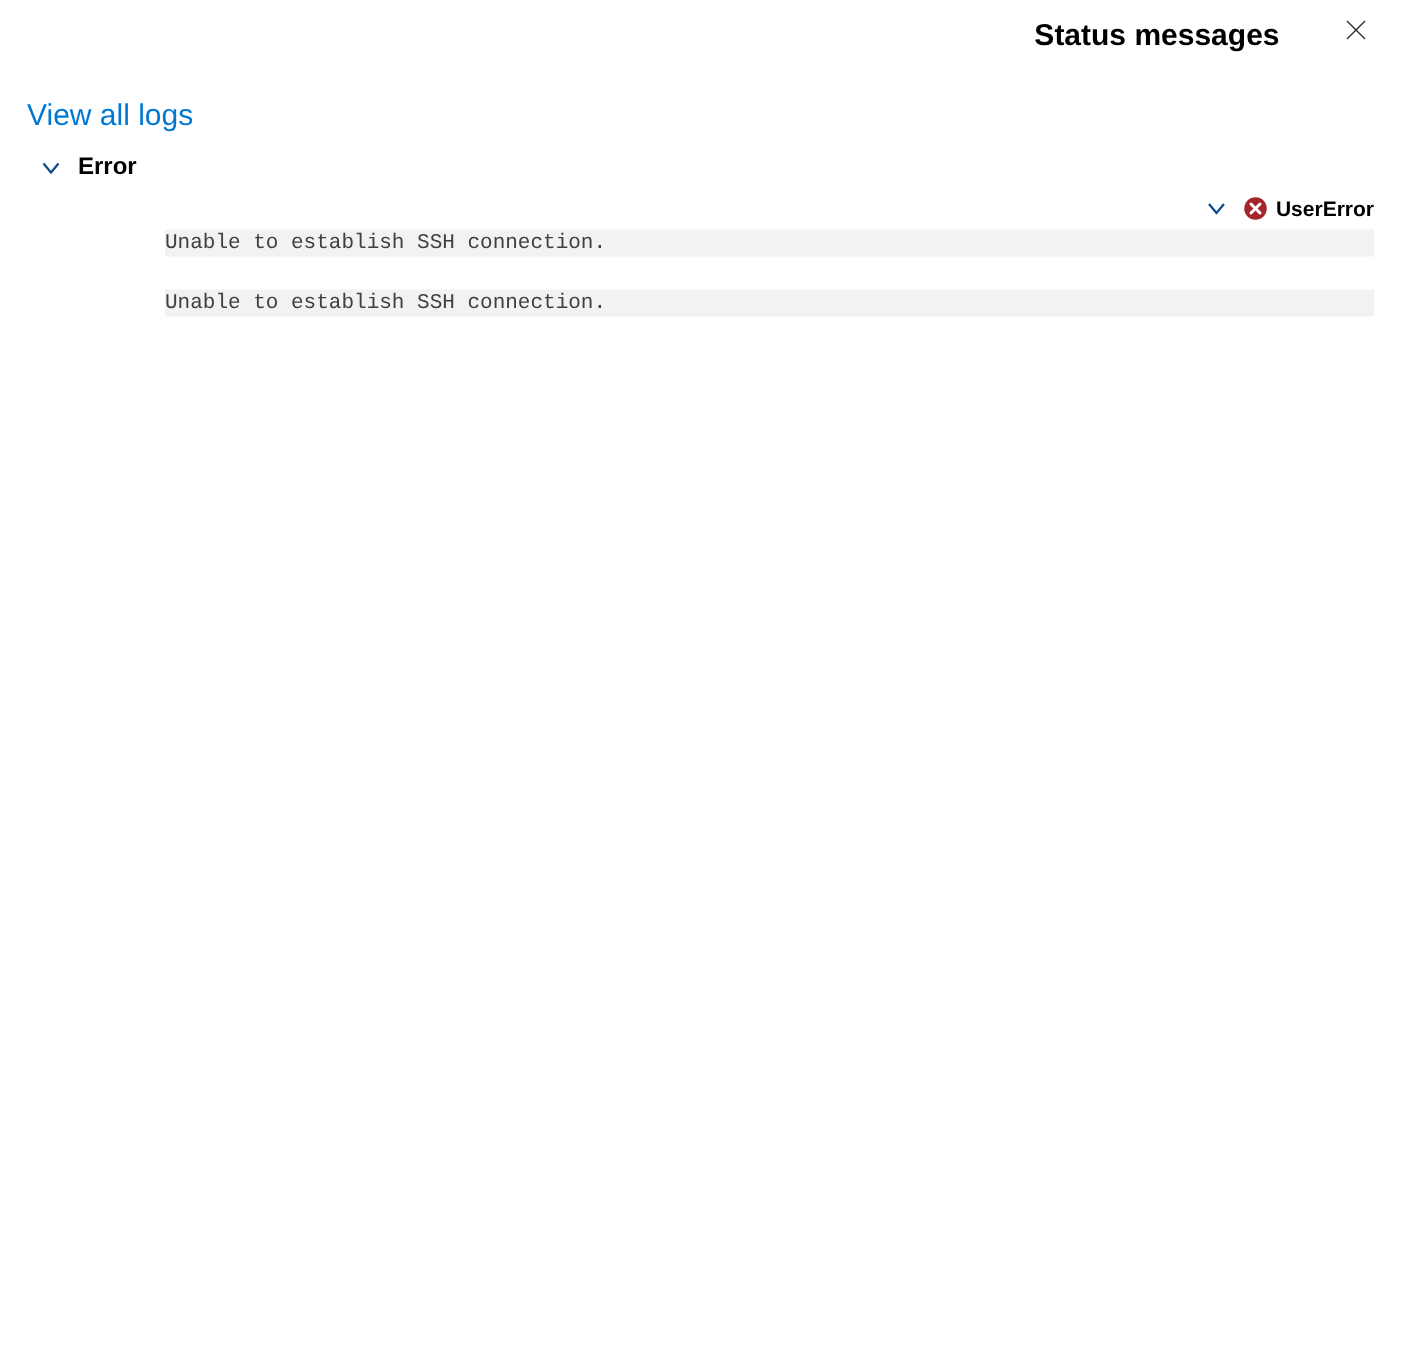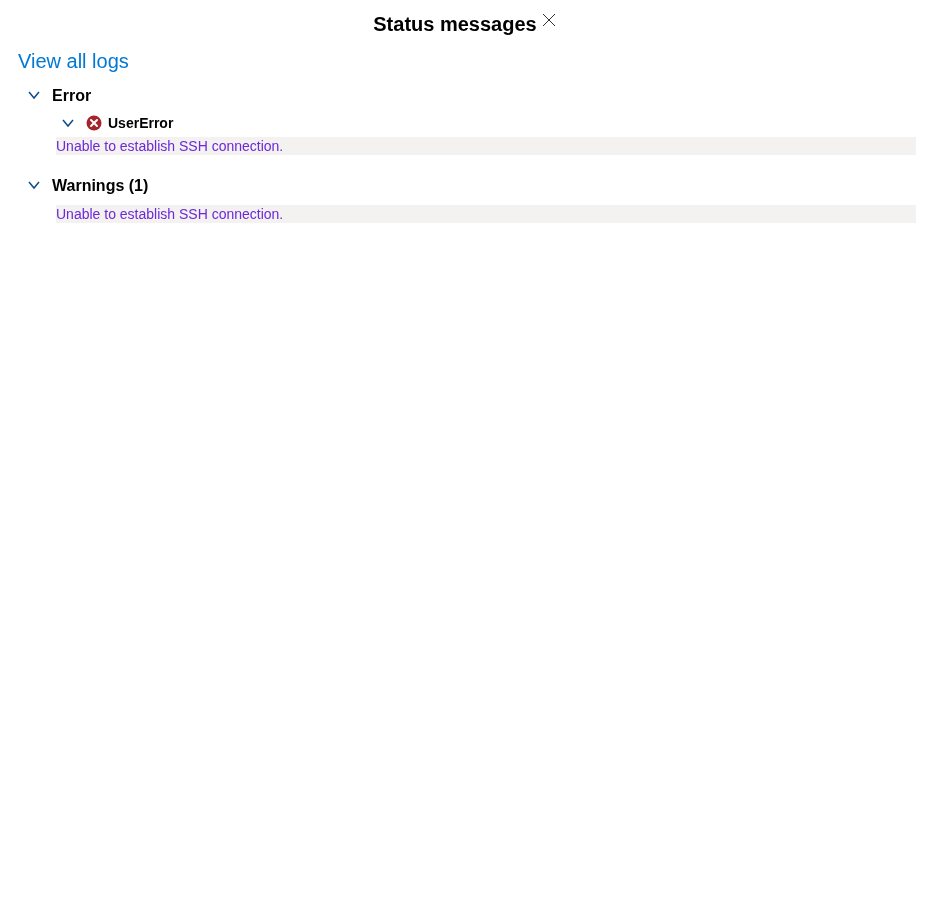--- a/index.html
+++ b/index.html
@@ -9,22 +9,23 @@
       color: #323130;
       background: #fff;
       width: 934px;
       height: 913px;
       padding: 12px 18px 0 18px;
       overflow: hidden;
     }
     .panel-header {
       display: flex;
       align-items: center;
-      justify-content: center;
-      margin-bottom: 14px;
+      justify-content: flex-end;
+      margin-bottom: 30px;
+      gap: 39px;
     }
     .panel-title {
       font-size: 20px;
       font-weight: 600;
       color: #000;
     }
     .close-btn {
       width: 24px;
       height: 24px;
       display: flex;
@@ -42,20 +43,21 @@
       font-size: 20px;
       cursor: pointer;
       display: inline-block;
       margin-bottom: 14px;
     }
     .section {
       margin-bottom: 22px;
     }
     .section-header {
       display: flex;
+      align-items: center;
       margin: 0 0 10px 8px;
       cursor: pointer;
     }
     .chevron {
       width: 16px;
       height: 16px;
       margin-right: 10px;
       display: flex;
       align-items: center;
       justify-content: center;
@@ -67,40 +69,41 @@
       color: #000;
     }
     .sub-item {
       margin-left: 42px;
     }
     .sub-header {
       display: flex;
       align-items: center;
       margin-bottom: 6px;
       cursor: pointer;
+      justify-content: flex-end;
     }
     .status-icon {
       width: 16px;
       height: 16px;
       margin-right: 6px;
       display: flex;
       align-items: center;
       justify-content: center;
     }
     .sub-label {
       font-size: 14px;
       font-weight: 600;
       color: #000;
     }
     .message-row {
-      margin-left: 38px;
+      margin-left: 92px;
       background: #f3f2f1;
-      font-family: Liberation Sans, sans-serif;
+      font-family: Liberation Mono, monospace;
       font-size: 14px;
-      color: #6d28d9;
+      color: #404040;
       padding: 1px 4px 1px 0;
       white-space: pre;
     }
   </style>
 </head>
 <body>
 
 
 
 <div class="panel-header">
@@ -143,26 +146,18 @@
         </svg>
       </span>
       <span class="sub-label">UserError</span>
     </div>
   </div>
   <div class="message-row">Unable to establish SSH connection.</div>
 </div>
 
 
 <div class="section">
-  <div class="section-header">
-    <span class="chevron">
-      <svg viewBox="0 0 14 14" fill="none" stroke="#0b4d8c" stroke-width="1.5">
-        <polyline points="2,4 7,10 12,4"></polyline>
-      </svg>
-    </span>
-    <span class="section-title">Warnings (1)</span>
-  </div>
 
   <div class="message-row">Unable to establish SSH connection.</div>
 </div>
 
 
 
 
 </body></html>

